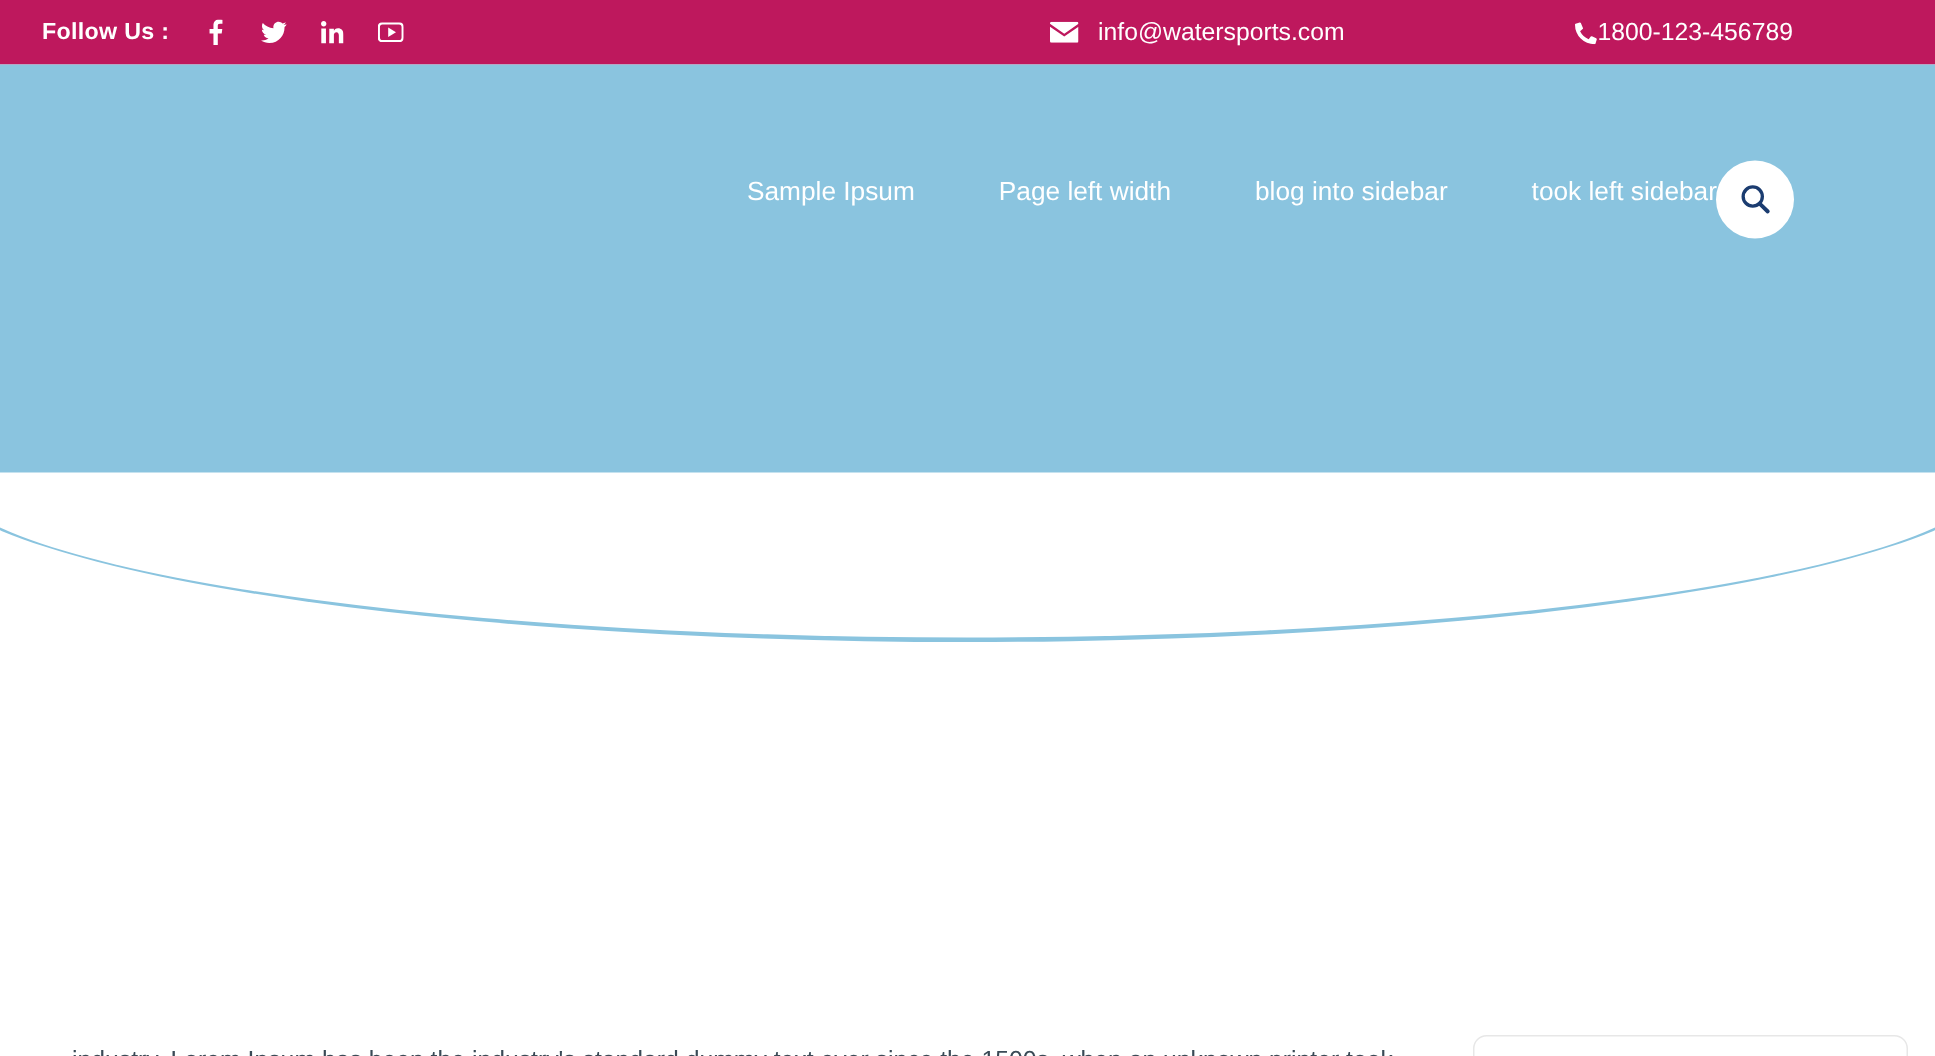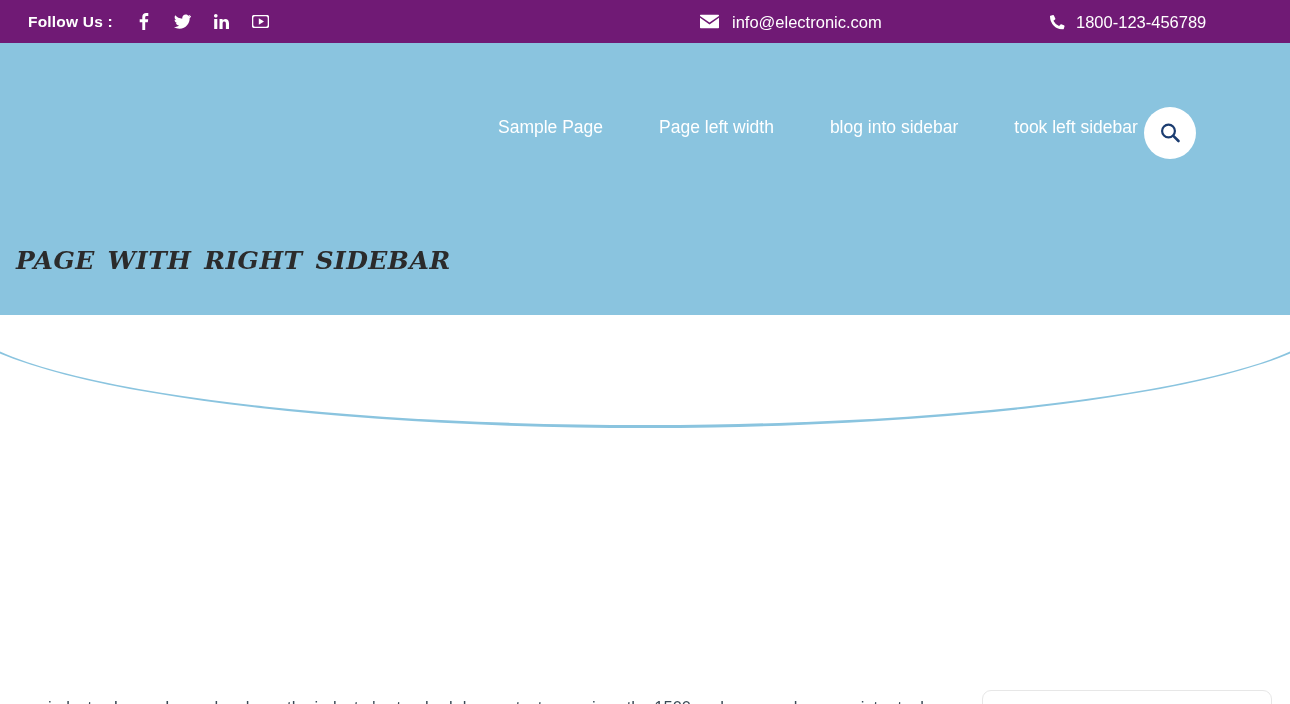--- a/index.html
+++ b/index.html
@@ -7,21 +7,21 @@
     margin: 0; padding: 0;
     width: 1290px; height: 704px;
     overflow: hidden;
     background: #ffffff;
     font-family: "Liberation Sans", sans-serif;
   }
 
   
   .topbar {
     height: 43px;
-    background: #701a75;
+    background: #be185d;
     display: flex;
     align-items: center;
     color: #ffffff;
     position: relative;
   }
   .follow-wrap {
     display: flex;
     align-items: center;
     margin-left: 28px;
   }
@@ -51,21 +51,21 @@
     left: 700px; top: 50%;
     transform: translateY(-50%);
     display: flex; align-items: center; gap: 13px;
     font-size: 16.5px;
     white-space: nowrap;
   }
   .contact-phone {
     position: absolute;
     left: 1050px; top: 50%;
     transform: translateY(-50%);
-    display: flex; align-items: center; gap: 11px;
+    display: flex; align-items: center; gap: 0;
     font-size: 16.5px;
     white-space: nowrap;
   }
   .contact-email svg, .contact-phone svg { display: block; fill: #ffffff; }
 
   
   .hero {
     position: relative;
     height: 280px;
     background: #8AC4DF;
@@ -218,53 +218,52 @@
       </span>
     </div>
   </div>
 
   <div class="contact-email">
     <span>
       <svg width="19" height="14" viewBox="0 0 19 14">
           <path d="M0 1.4 9.5 8 19 1.4V1a1 1 0 0 0-1-1H1a1 1 0 0 0-1 1v.4zM19 3.3 9.5 9.9 0 3.3V13a1 1 0 0 0 1 1h17a1 1 0 0 0 1-1V3.3z"></path>
         </svg>
     </span>
-    <span>info@electronic.com</span>
+    <span>info@watersports.com</span>
   </div>
 
   <div class="contact-phone">
     <span>
       <svg width="15" height="15" viewBox="0 0 15 15">
           <path d="M14.5 11.1 11.3 9.7a.7.7 0 0 0-.8.2l-1.4 1.7A10.8 10.8 0 0 1 3.4 6.3l1.7-1.4a.7.7 0 0 0 .2-.8L3.9.9A.7.7 0 0 0 3.1.5L.4 1.3A.7.7 0 0 0 0 2 13 13 0 0 0 13 15a.7.7 0 0 0 .7-.5l.8-2.6a.7.7 0 0 0-.4-.8z"></path>
         </svg>
     </span>
     <span>1800-123-456789</span>
   </div>
 </div>
 
 <div class="hero">
 
 
   <div class="nav">
-    <a class="nav-item">Sample Page</a>
+    <a class="nav-item">Sample Ipsum</a>
     <a class="nav-item">Page left width</a>
     <a class="nav-item">blog into sidebar</a>
     <a class="nav-item">took left sidebar</a>
   </div>
 
   <div class="nav-search-btn">
     <span>
       <svg width="22" height="22" viewBox="0 0 22 22">
         <circle cx="9.5" cy="9" r="6.4" fill="none" stroke="#1b3c70" stroke-width="2.2"></circle>
         <line x1="14.3" y1="13.9" x2="19.5" y2="19" stroke="#1b3c70" stroke-width="2.6" stroke-linecap="round"></line>
       </svg>
     </span>
   </div>
 
-  <div class="page-title">Page with right sidebar</div>
 
   <div class="hero-curve-inner"></div>
   <div class="hero-curve"></div>
 </div>
 
 <div class="content container">
 
   <div class="main-col">
     <p class="para">industry. Lorem Ipsum has been the industry's standard dummy text ever since the 1500s, when an unknown printer took a galley of type and scrambled it to make a type specimen book. It has survived not only five centuries, but also the leap into electronic typesetting, remaining essentially unchanged. It was popularised in the 1960s with the release of Letraset</p>
 

